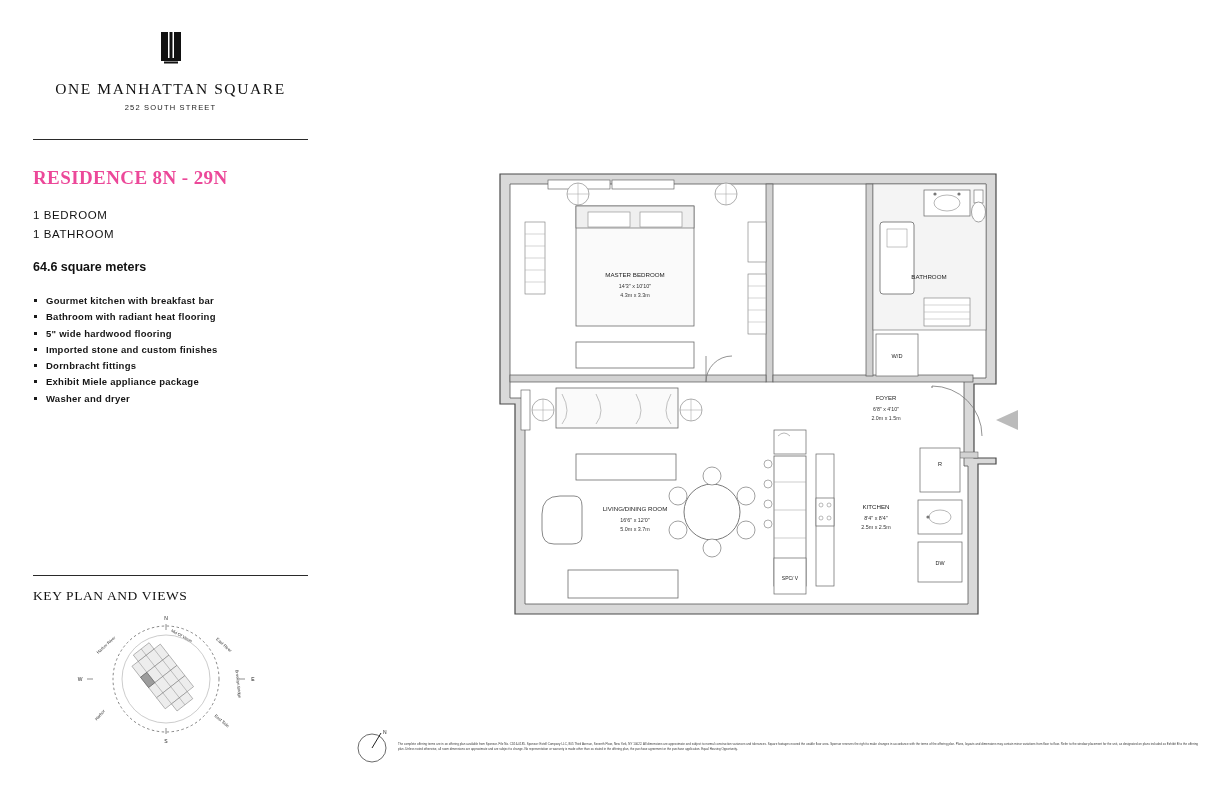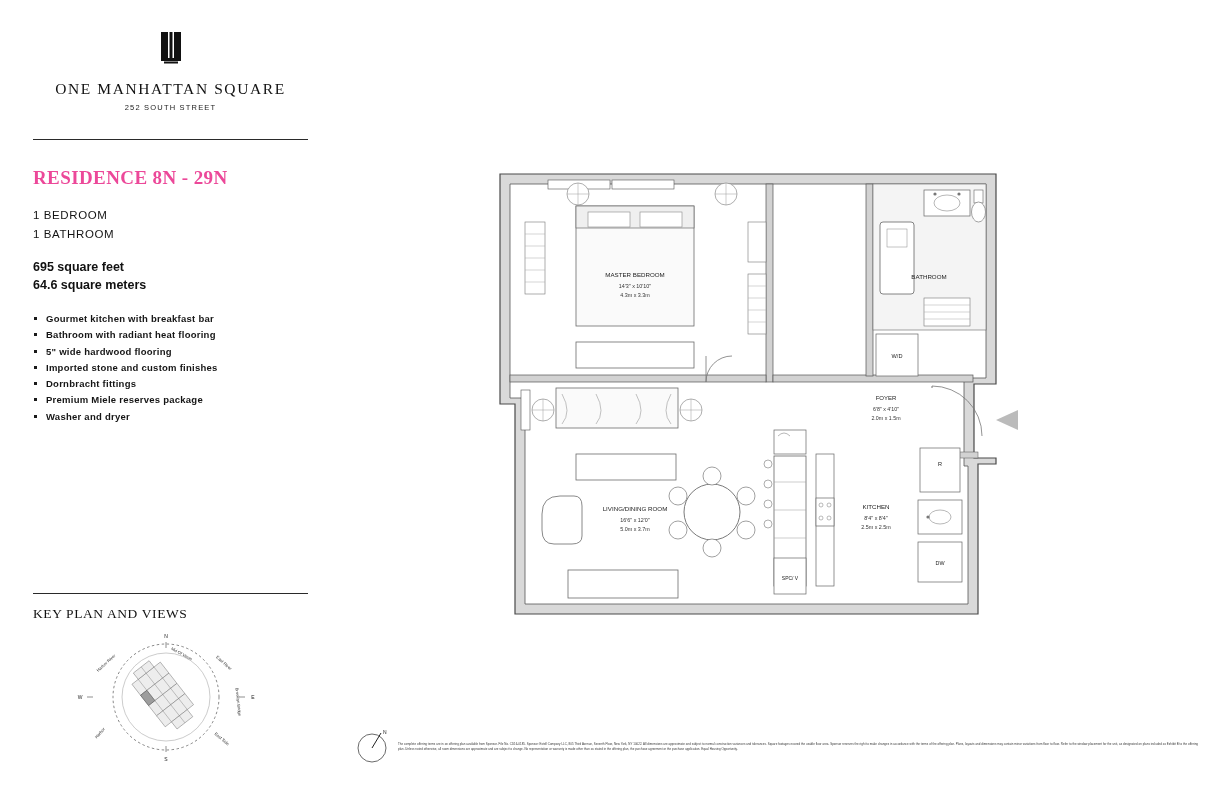--- a/index.html
+++ b/index.html
@@ -125,31 +125,30 @@
     <div class="rule rule-top"></div>
 
     <div class="res-title">RESIDENCE 8N - 29N</div>
 
     <div class="beds">
       <div>1 BEDROOM</div>
       <div>1 BATHROOM</div>
     </div>
 
     <div class="areas">
-      <div>695 square feet</div>
       <div>64.6 square meters</div>
     </div>
 
     <ul class="features">
       <li>Gourmet kitchen with breakfast bar</li>
       <li>Bathroom with radiant heat flooring</li>
       <li>5" wide hardwood flooring</li>
       <li>Imported stone and custom finishes</li>
       <li>Dornbracht fittings</li>
-      <li>Premium Miele reserves package</li>
+      <li>Exhibit Miele appliance package</li>
       <li>Washer and dryer</li>
     </ul>
 
     <div class="rule rule-keyplan"></div>
     <div class="keyplan-title">KEY PLAN AND VIEWS</div>
 
     <div class="keyplan-figure">
       <svg width="190" height="135" viewBox="0 0 190 135">
 
         <circle cx="95" cy="67" r="53" fill="none" stroke="#555" stroke-width="0.7" stroke-dasharray="2.5,2.5"></circle>

